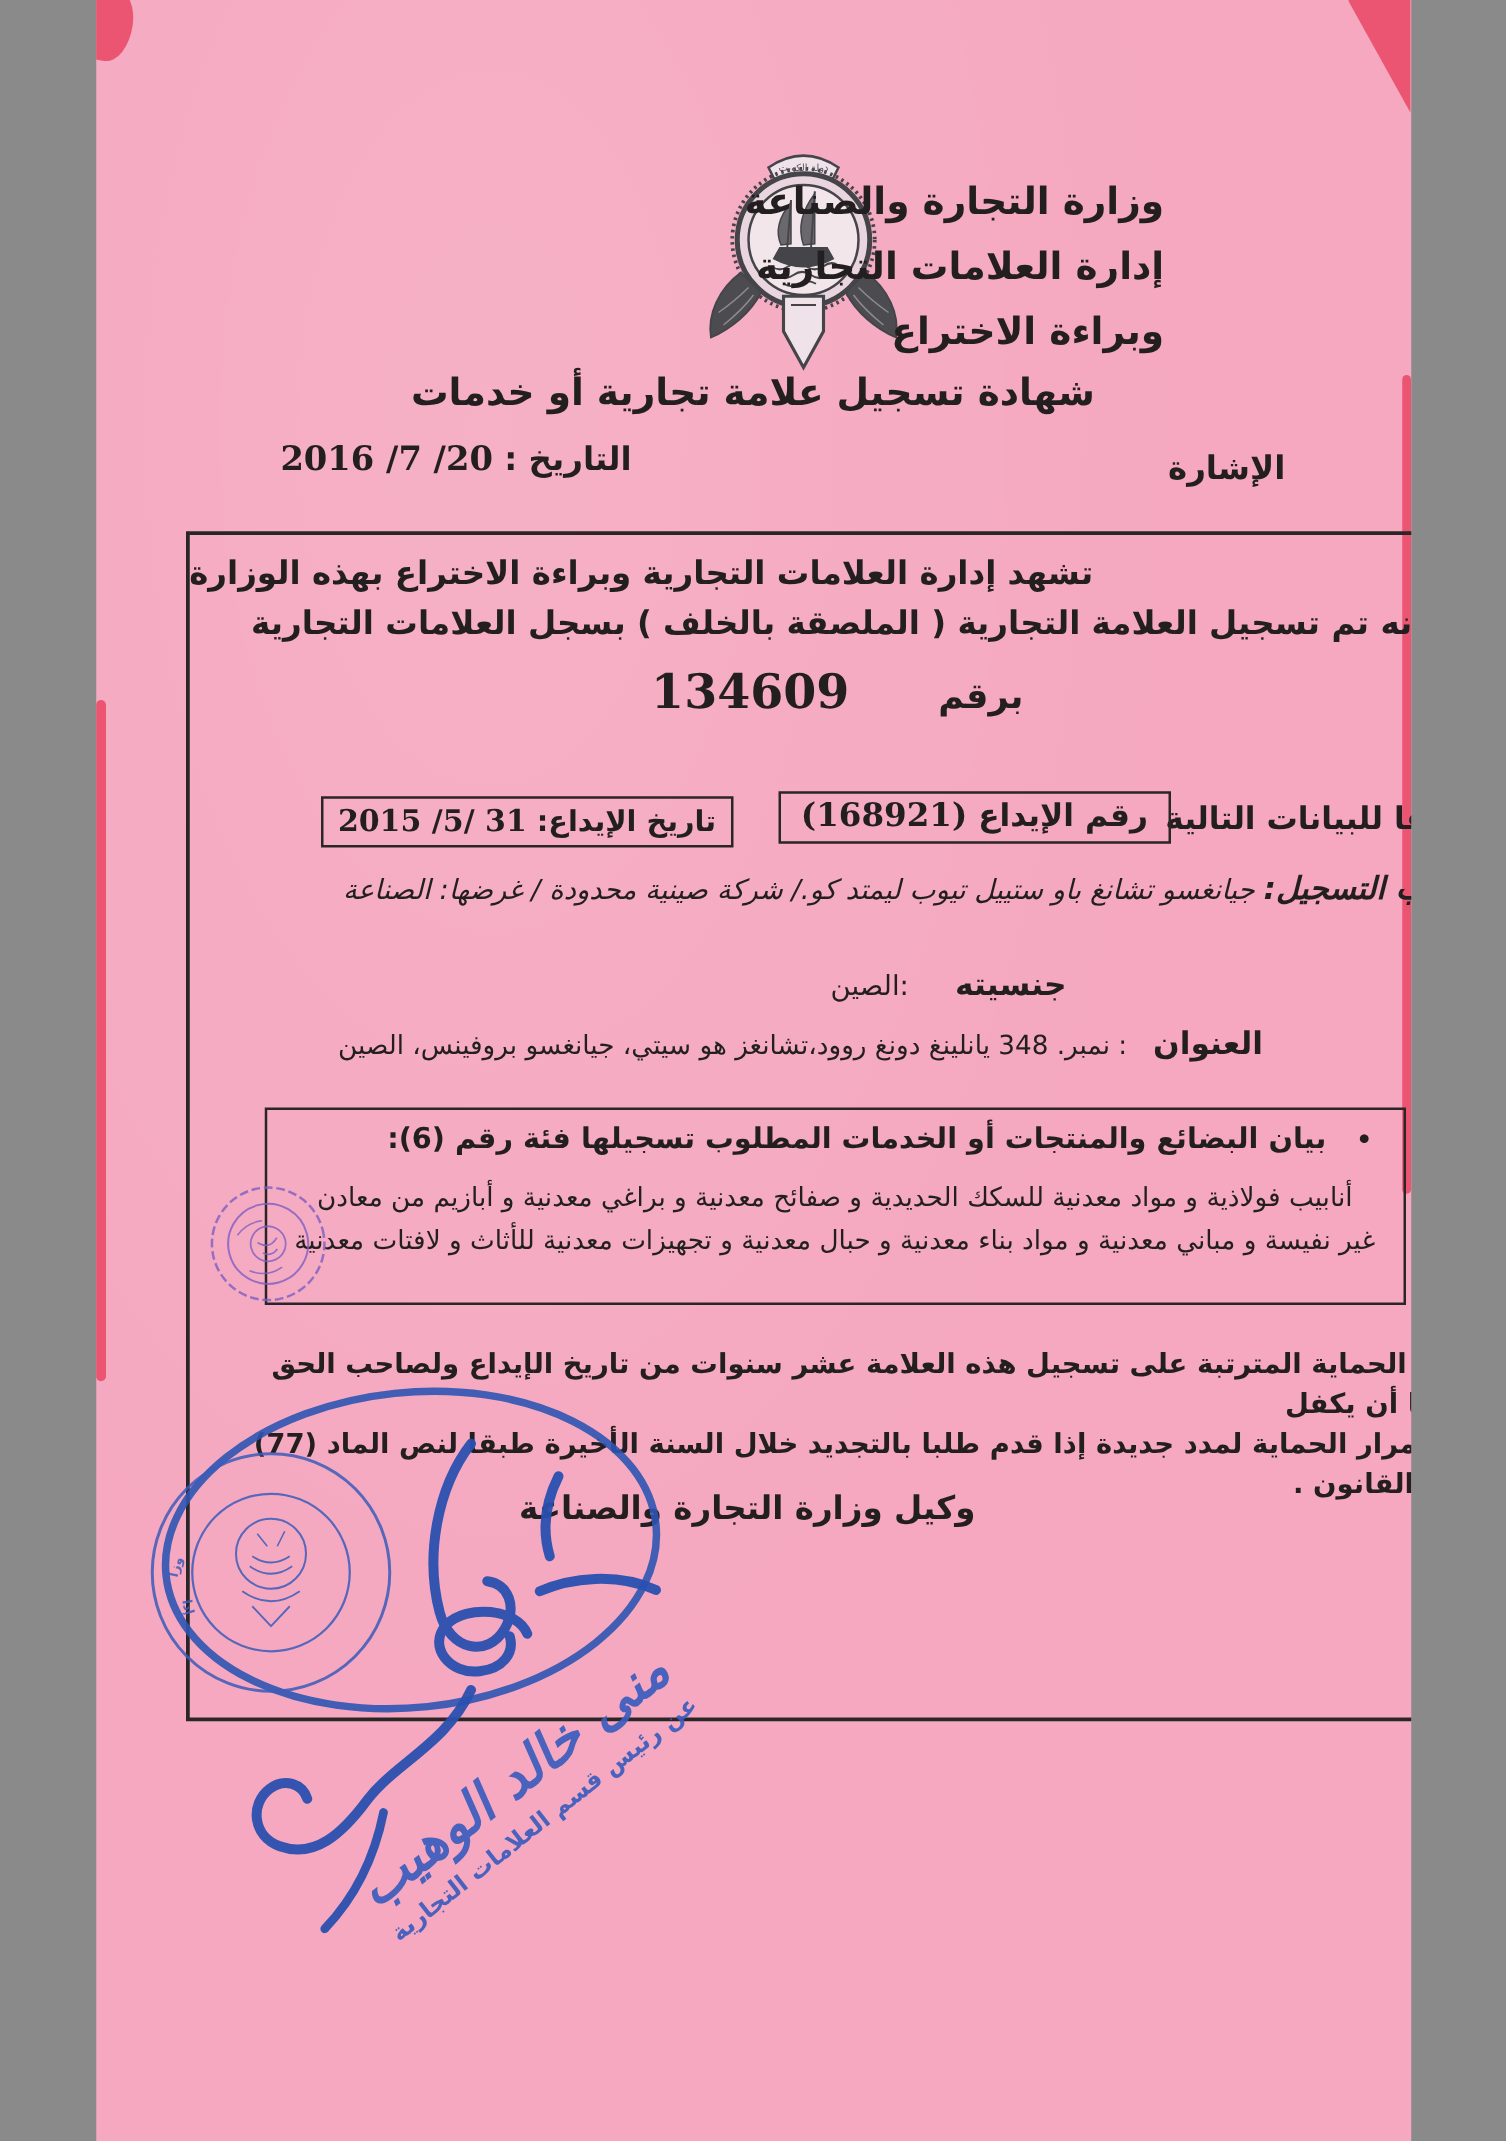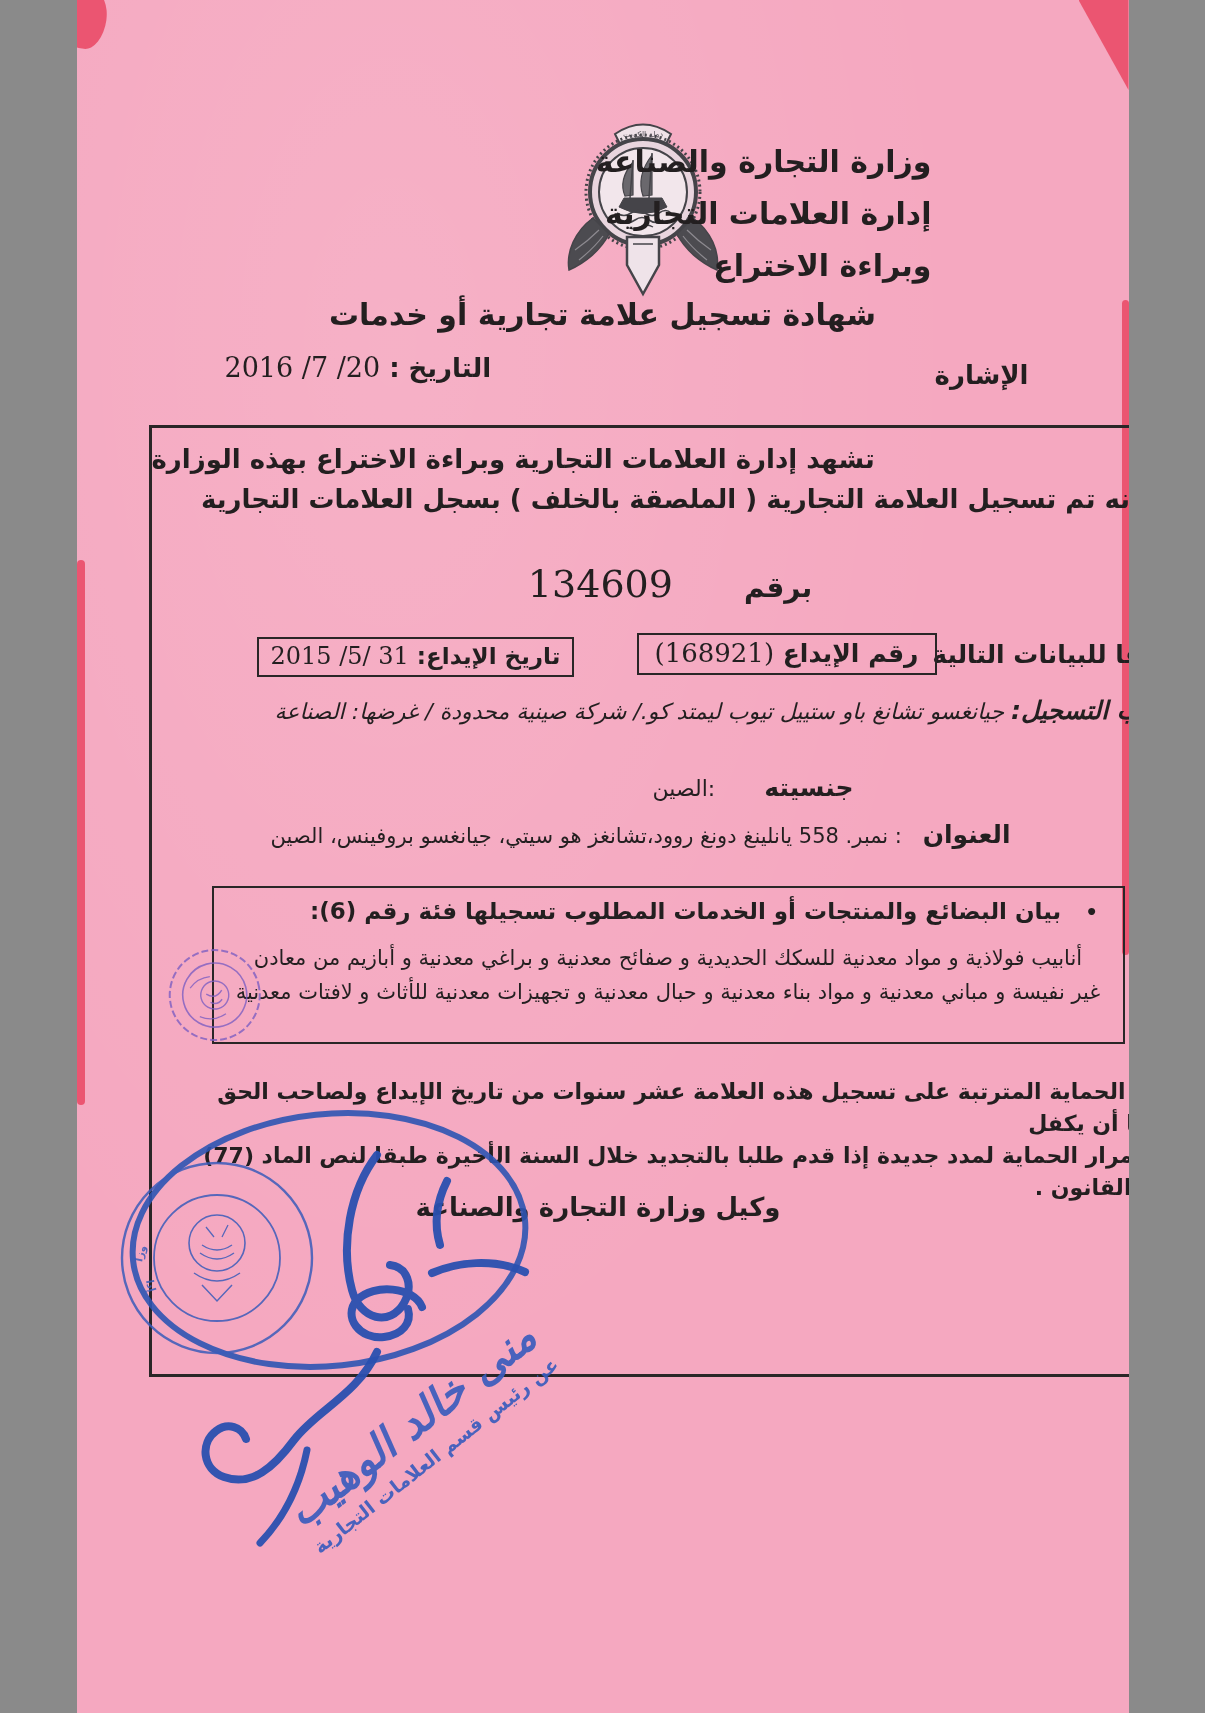--- a/index.html
+++ b/index.html
@@ -4,21 +4,21 @@
 <style>
   html,body{margin:0;padding:0;background:#8a8a8a;}
   .page{
     position:relative; width:1052px; height:1713px; margin:0 auto;
     background:#f5a8c0;
     background-image:radial-gradient(ellipse at 30% 20%, rgba(255,255,255,.10), rgba(255,255,255,0) 55%);
     overflow:hidden;
     font-family:"DejaVu Sans", sans-serif;
     color:#231f20; direction:rtl;
   }
-  .num{font-family:"DejaVu Serif", serif; font-weight:normal;margin-top:32px;}
+  .num{font-family:"DejaVu Serif", serif; font-weight:bold;}
   .abs{position:absolute;}
   
   .hdr-block{right:197px; top:136px; text-align:right; font-size:30px; font-weight:bold; line-height:52px; letter-spacing:-.3px;}
   .title{top:297px; left:0; width:100%; text-align:center; font-size:30px; font-weight:bold;}
   .ref-label{right:100px; top:360px; font-size:26px; font-weight:bold;}
   .date-block{left:148px; top:352px; font-size:26px; font-weight:bold; direction:rtl;}
   .date-block .num{font-size:27px;}
   
   .outer-box{left:72px; top:425px; width:1043px; height:952px; border:3px solid #2a2627; box-sizing:border-box;}
   .attest1{top:16px; left:0; width:100%; text-align:left; font-size:26px; font-weight:bold;}
@@ -28,21 +28,21 @@
   .regnum-row .num{font-size:38px;}
   .perdata{right:12px; top:212px; font-size:25px; font-weight:bold;}
   .dep-box1{right:252px; top:205px; border:2px solid #2a2627; padding:3px 16px 5px; font-size:25px; font-weight:bold; white-space:nowrap;}
   .dep-box1 .num{font-size:26px;}
   .dep-box2{left:105px; top:209px; border:2px solid #2a2627; padding:3px 12px 5px; font-size:23px; font-weight:bold; white-space:nowrap;}
   .dep-box2 .num{font-size:24px;}
   .applicant{right:12px; left:18px; top:268px; font-size:22px; white-space:nowrap;font-style:italic;}
   .applicant .lbl{font-size:25px; font-weight:bold;}
   .applicant2{top:306px; left:0; width:100%; text-align:center; font-size:22px;}
   .nationality{right:335px; top:345px; font-size:22px;}
-  .nationality .lbl{font-size:25px; font-weight:bold; margin-left:42px;}
+  .nationality .lbl{font-size:25px; font-weight:bold; margin-left:30px;}
   .address{right:178px; top:392px; font-size:21px; white-space:nowrap;}
   .address .lbl{font-size:25px; font-weight:bold; margin-left:14px;}
   
   .goods-box{left:60px; top:458px; width:913px; height:158px; border:2px solid #2a2627; box-sizing:border-box;}
   .goods-head{top:10px; left:0; width:100%; text-align:center; font-size:23px; font-weight:bold;padding-left:36px;}
   .goods-head .bullet{margin-left:16px; font-size:20px;}
   .goods-l1{top:58px; left:0; width:100%; text-align:center; font-size:21px; letter-spacing:-.2px; white-space:nowrap;}
   .goods-l2{top:92px; left:0; width:100%; text-align:center; font-size:21px; letter-spacing:-.2px; white-space:nowrap;}
   .protection{right:16px; left:16px; top:648px; font-size:22px; font-weight:bold; line-height:32px; letter-spacing:-.3px; text-align:right;}
   .issued{right:210px; top:724px; font-size:26px; font-weight:bold;}
@@ -140,21 +140,21 @@
       <span>جيانغسو تشانغ باو ستييل تيوب ليمتد كو./ شركة صينية محدودة / غرضها: الصناعة</span>
     </div>
 
     <div class="abs nationality">
       <span class="lbl">جنسيته</span>
       <span>:الصين</span>
     </div>
 
     <div class="abs address">
       <span class="lbl">العنوان</span>
-      <span>: نمبر. 558 يانلينغ دونغ روود،تشانغز هو سيتي، جيانغسو بروفينس، الصين</span>
+      <span>: نمبر. 348 يانلينغ دونغ روود،تشانغز هو سيتي، جيانغسو بروفينس، الصين</span>
     </div>
 
     <div class="abs goods-box">
       <div class="abs goods-head">
         <span class="bullet">•</span>
         <span>بيان البضائع والمنتجات أو الخدمات المطلوب تسجيلها فئة رقم (6):</span>
       </div>
       <div class="abs goods-l1">أنابيب فولاذية  و مواد معدنية للسكك الحديدية   و صفائح معدنية  و براغي معدنية و أبازيم من معادن</div>
       <div class="abs goods-l2">غير نفيسة و مباني معدنية و مواد بناء معدنية و حبال معدنية و تجهيزات معدنية للأثاث و  لافتات معدنية</div>
     </div>

